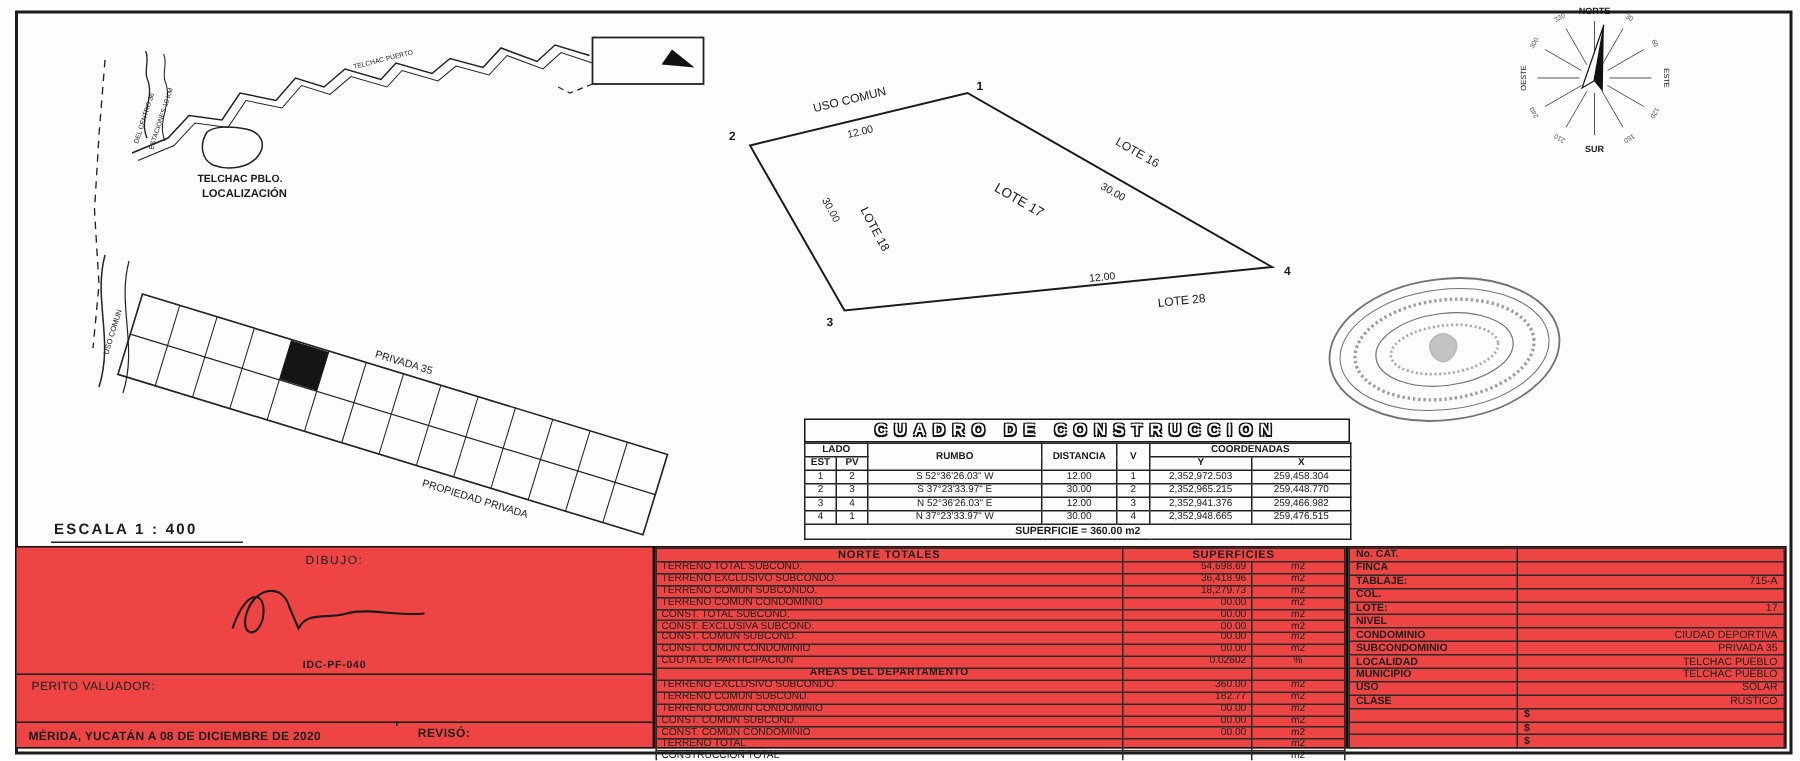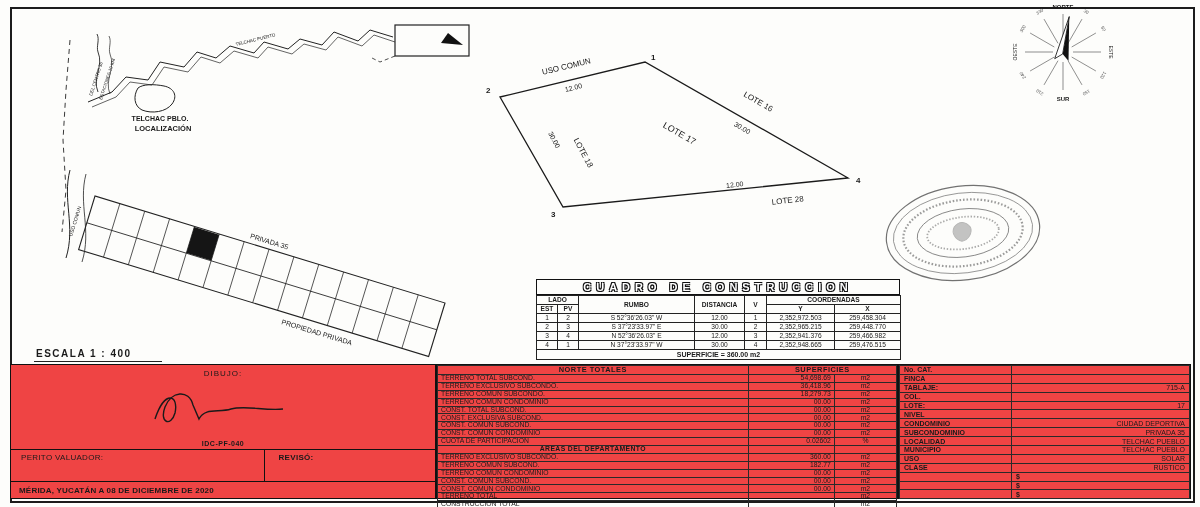--- a/index.html
+++ b/index.html
@@ -23,21 +23,21 @@
   
   .block{position:absolute;border:1.6px solid #111;background:#ef4444;box-sizing:border-box;}
   #block-left{left:10px;top:364px;width:426px;height:135px;}
   .dibujo-area{position:relative;height:84px;}
   .dibujo-label{text-align:center;font-size:8px;letter-spacing:1px;padding-top:4px;}
   .sig-svg{position:absolute;left:124px;top:14px;}
   .autor{position:absolute;left:0;right:0;bottom:13px;text-align:center;font-size:8px;letter-spacing:.5px;}
   .clave{position:absolute;left:0;right:0;bottom:2px;text-align:center;font-size:7px;font-weight:bold;letter-spacing:.5px;}
   .firmas-row{display:flex;height:33px;border-top:1.5px solid #111;border-bottom:1.5px solid #111;box-sizing:border-box;}
   .perito-cell{flex:1.55;font-size:8px;font-weight:normal;padding:3px 0 0 10px;letter-spacing:.3px;}
-  .reviso-cell{flex:1;border-left:1.5px solid #111;font-size:8px;font-weight:bold;padding:3px 0 0 14px;letter-spacing:.3px;}
+  .reviso-cell{flex:1;border-left:1.5px solid #111;font-size:8px;font-weight:bold;padding:3px 0 0 14px;letter-spacing:.3px;margin-top:31px;}
   .fecha-row{font-size:8px;font-weight:bold;padding:4px 0 0 8px;letter-spacing:.2px;}
   
   #areas{left:436px;top:364px;width:462px;height:135px;border:1.6px solid #111;}
   .areas-tbl td,.areas-tbl th{border:1px solid #2a2a2a;font-size:6.8px;line-height:1;height:6.9px;padding:0 3px;white-space:nowrap;overflow:hidden;}
   .areas-tbl th{font-weight:bold;text-align:center;height:8px;font-size:7.4px;letter-spacing:.5px;}
   .areas-tbl .lab{text-align:left;}
   .areas-tbl .val{text-align:right;}
   .areas-tbl .unit{text-align:center;}
   .areas-tbl .sect{text-align:center;font-weight:bold;letter-spacing:.4px;}
   

